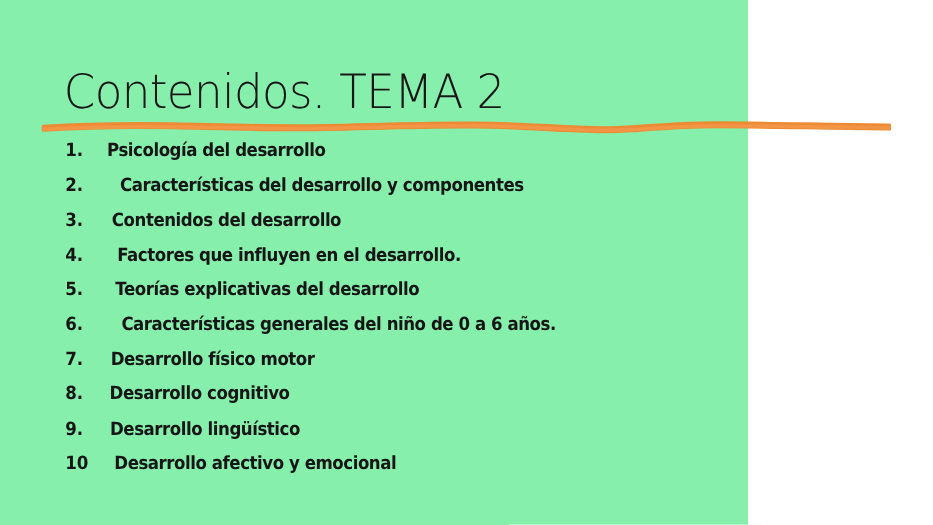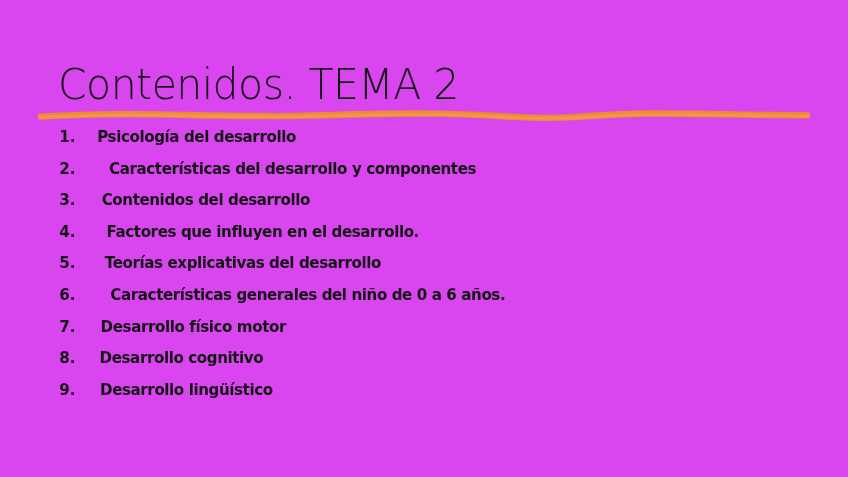--- a/index.html
+++ b/index.html
@@ -10,23 +10,23 @@
   body {
     width: 848px;
     height: 477px;
     overflow: hidden;
     font-family: "Liberation Sans", sans-serif;
     -webkit-font-smoothing: antialiased;
   }
 
   .slide {
     position: relative;
-    width: 848px;
+    width: 680px;
     height: 477px;
-    background: #d946ef;
+    background: #86efac;
     box-sizing: border-box;
   }
 
   
   .slide-title {
     position: absolute;
     left: 58px;
     top: 33px;
     font-family: "DejaVu Sans", "Liberation Sans", sans-serif;
     font-size: 43px;
@@ -143,15 +143,19 @@
       <span class="item-text">Desarrollo físico motor</span>
     </li>
     <li class="list-item">
       <span class="item-marker">8.</span>
       <span class="item-text">Desarrollo cognitivo</span>
     </li>
     <li class="list-item">
       <span class="item-marker">9.</span>
       <span class="item-text">Desarrollo lingüístico</span>
     </li>
+    <li class="list-item">
+      <span class="item-marker">10</span>
+      <span class="item-text">Desarrollo afectivo y emocional</span>
+    </li>
   </ol>
 
 </div>
 
 </body></html>

